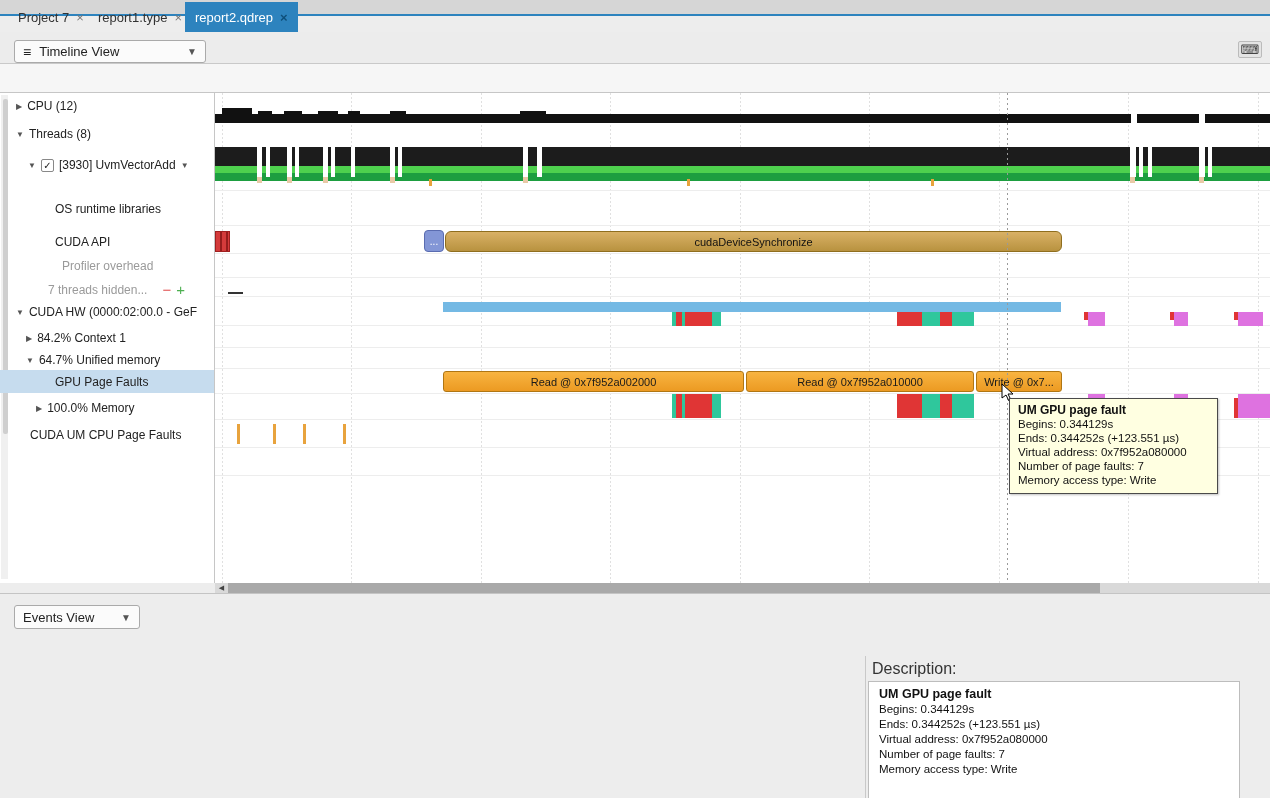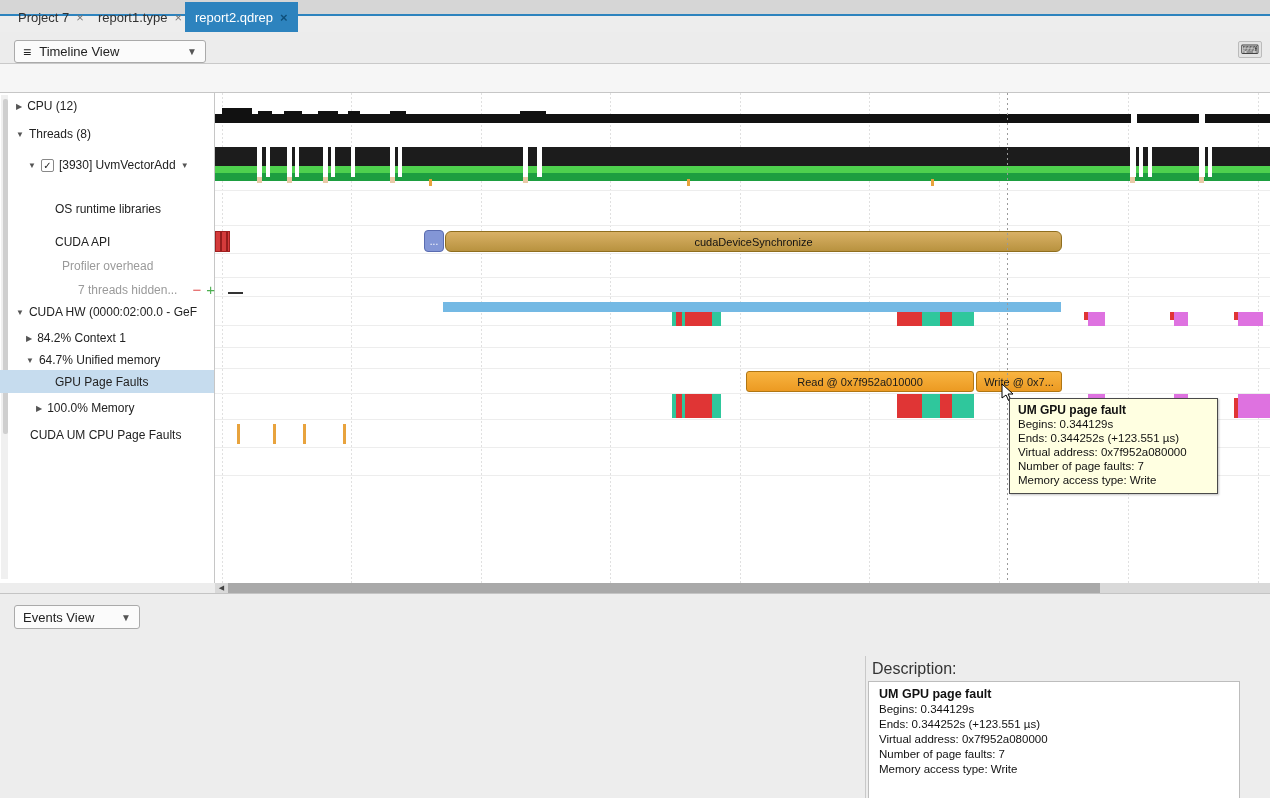--- a/index.html
+++ b/index.html
@@ -211,20 +211,21 @@
   <div class="blk seg-teal" style="left:707px; top:219px; width:18px; height:14px;"></div>
   <div class="blk seg-red" style="left:725px; top:219px; width:12px; height:14px;"></div>
   <div class="blk seg-teal" style="left:737px; top:219px; width:22px; height:14px;"></div>
   <div class="blk seg-red" style="left:869px;  top:219px; width:4px;  height:8px;"></div>
   <div class="blk seg-magenta" style="left:873px;  top:219px; width:17px; height:14px;"></div>
   <div class="blk seg-red" style="left:955px;  top:219px; width:4px;  height:8px;"></div>
   <div class="blk seg-magenta" style="left:959px;  top:219px; width:14px; height:14px;"></div>
   <div class="blk seg-red" style="left:1019px; top:219px; width:4px;  height:8px;"></div>
   <div class="blk seg-magenta" style="left:1023px; top:219px; width:25px; height:14px;"></div>
 
+  <div class="blk fault-bar" style="left:228px; top:278px; width:301px; height:21px;">Read @ 0x7f952a002000</div>
   <div class="blk fault-bar" style="left:531px; top:278px; width:228px; height:21px;">Read @ 0x7f952a010000</div>
   <div class="blk fault-bar" style="left:761px; top:278px; width:86px;  height:21px;">Write @ 0x7...</div>
 
   <div class="blk seg-teal" style="left:457px; top:301px; width:4px;  height:24px;"></div>
   <div class="blk seg-red" style="left:461px; top:301px; width:6px;  height:24px;"></div>
   <div class="blk seg-teal" style="left:467px; top:301px; width:3px;  height:24px;"></div>
   <div class="blk seg-red" style="left:470px; top:301px; width:27px; height:24px;"></div>
   <div class="blk seg-teal" style="left:497px; top:301px; width:9px;  height:24px;"></div>
   <div class="blk seg-red" style="left:682px; top:301px; width:25px; height:24px;"></div>
   <div class="blk seg-teal" style="left:707px; top:301px; width:18px; height:24px;"></div>
@@ -278,21 +279,21 @@
   </div>
   <div class="side-item" style="left:55px; top:109px;">
     <span>OS runtime libraries</span>
   </div>
   <div class="side-item" style="left:55px; top:142px;text-align:center;">
     <span>CUDA API</span>
   </div>
   <div class="side-item dim" style="left:62px; top:166px;">
     <span>Profiler overhead</span>
   </div>
-  <div class="side-item dim" style="left:78px; top:188px;">
+  <div class="side-item dim" style="left:48px; top:188px;">
     <span>7 threads hidden...</span>
     <span style="color:#e05050; font-size:15px; margin-left:10px;">−</span>
     <span style="color:#4caf50; font-size:15px;">+</span>
   </div>
   <div class="side-item" style="left:16px; top:212px;">
     <span class="tri">▼</span>
     <span>CUDA HW (0000:02:00.0 - GeF</span>
   </div>
   <div class="side-item" style="left:26px; top:238px;">
     <span class="tri">▶</span>

